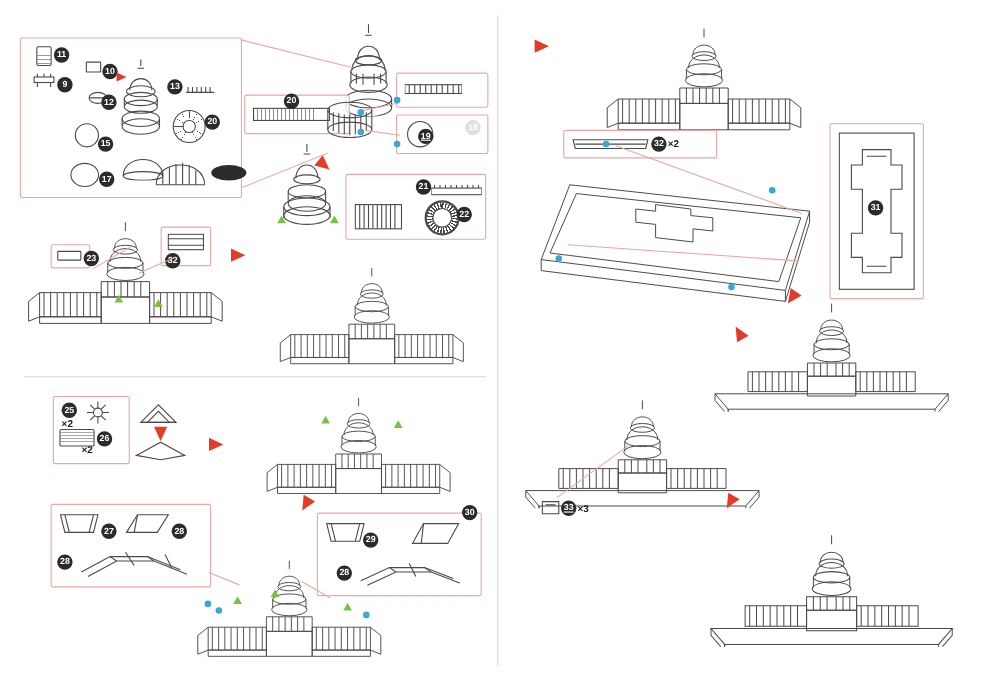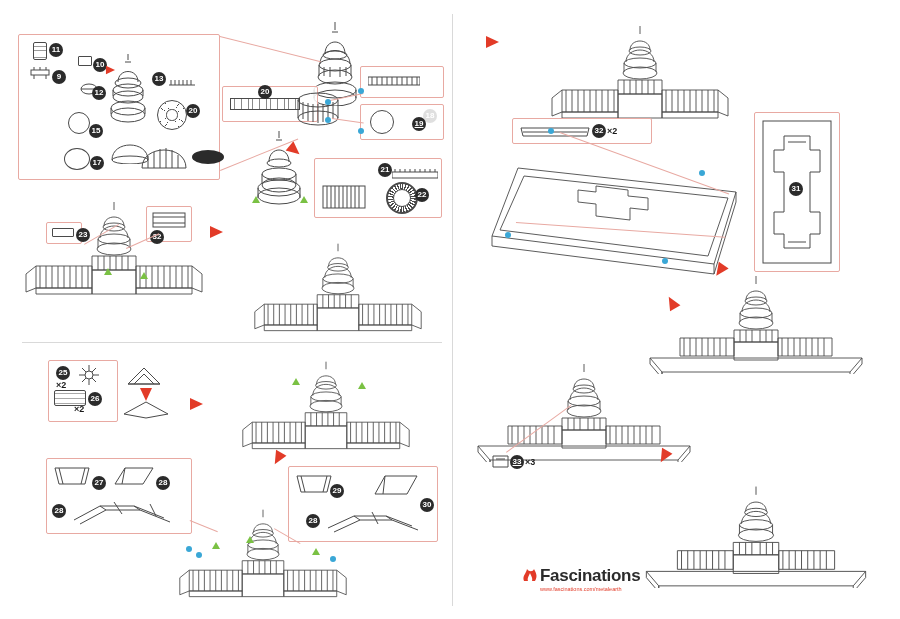--- a/index.html
+++ b/index.html
@@ -292,21 +292,21 @@
         <g fill="none" stroke="#4a4a4a" stroke-width="1">
       <rect x="0" y="3" width="52" height="8"></rect>
       <path d="M4 3 L4 11 M9 3 L9 11 M14 3 L14 11 M19 3 L19 11 M24 3 L24 11 M29 3 L29 11 M34 3 L34 11 M39 3 L39 11 M44 3 L44 11 M49 3 L49 11"></path>
     </g>
       </svg>
   </div>
   <div class="bubble abs" style="left:423px; top:80px;margin-top:29px;">18</div>
 
   <div class="panel abs" style="left:360px; top:104px; width:84px; height:36px;"></div>
   <div class="part ring abs" style="left:370px; top:110px; width:24px; height:24px;"></div>
-  <div class="bubble abs" style="left:412px; top:117px;text-decoration:underline;">19</div>
+  <div class="bubble abs" style="left:380px; top:117px;text-decoration:underline;">19</div>
 
   <div class="panel abs" style="left:222px; top:86px; width:96px; height:36px;"></div>
   <div class="strip abs" style="left:230px; top:98px; width:70px; height:12px;"></div>
   <div class="bubble abs" style="left:258px; top:85px;">20</div>
 
   <div class="abs" style="left:246px; top:128px; width:66px; height:80px;">
     <svg width="66" height="80">
         <g fill="none" stroke="#4a4a4a" stroke-width="1">
       <path d="M33 10 L33 3 M30 12 L36 12"></path>
       <path d="M23 34 C23 18 43 18 43 34"></path>
@@ -545,21 +545,21 @@
   </div>
   <div class="bubble abs" style="left:330px; top:484px;">29</div>
   <div class="abs" style="left:374px; top:472px; width:44px; height:26px;">
     <svg width="44" height="26">
         <g fill="none" stroke="#4a4a4a" stroke-width="1">
       <path d="M1 22 L11 4 L43 4 L33 22 Z"></path>
           <path d="M11 4 L9 22"></path>
     </g>
       </svg>
   </div>
-  <div class="bubble abs" style="left:420px; top:498px;">30</div>
+  <div class="bubble abs" style="left:420px; top:459px;">30</div>
   <div class="bubble abs" style="left:306px; top:514px;">28</div>
   <div class="abs" style="left:324px; top:506px; width:100px; height:30px;">
     <svg width="100" height="30">
         <g fill="none" stroke="#4a4a4a" stroke-width="1">
       <path d="M4 22 L30 10 L62 10 L88 20"></path>
       <path d="M10 26 L36 14 L68 14 L94 24"></path>
       <path d="M30 10 L36 14 M62 10 L68 14"></path>
       <path d="M48 6 L54 18"></path>
     </g>
       </svg>
@@ -751,24 +751,14 @@
         <path d="M44 76 L44 94 M50 76 L50 94 M56 76 L56 94 M62 76 L62 94 M68 76 L68 94 M74 76 L74 94 M80 76 L80 94 M86 76 L86 94"></path>
         <path d="M142 76 L142 94 M148 76 L148 94 M154 76 L154 94 M160 76 L160 94 M166 76 L166 94 M172 76 L172 94 M178 76 L178 94 M184 76 L184 94"></path>
         <path d="M94 80 L138 80 L138 98 L94 98 Z"></path>
         <path d="M10 96 L222 96 L210 110 L22 110 Z"></path>
         <path d="M10 96 L10 102 L22 116 L22 110 M222 96 L222 102 L210 116 L210 110"></path>
         <path d="M22 110 L22 116 L210 116"></path>
       </g>
     </svg>
   </div>
 
-  <div class="footer-brand" style="left:540px; top:566px;">
-    <div class="brand-mark">
-      <svg width="16" height="14" viewBox="0 0 16 14">
-        <path d="M2 13 C0 8 4 6 5 1 C7 4 11 4 12 1 C14 5 16 8 13 13 Z" fill="#e23b28"></path>
-        <path d="M6 13 C5 10 7 8 8 5 C9 8 11 10 10 13 Z" fill="#ffffff"></path>
-      </svg>
-    </div>
-    <div class="brand-name">Fascinations</div>
-    <div class="brand-url">www.fascinations.com/metalearth</div>
-  </div>
 
 </div>
 
 </body></html>

